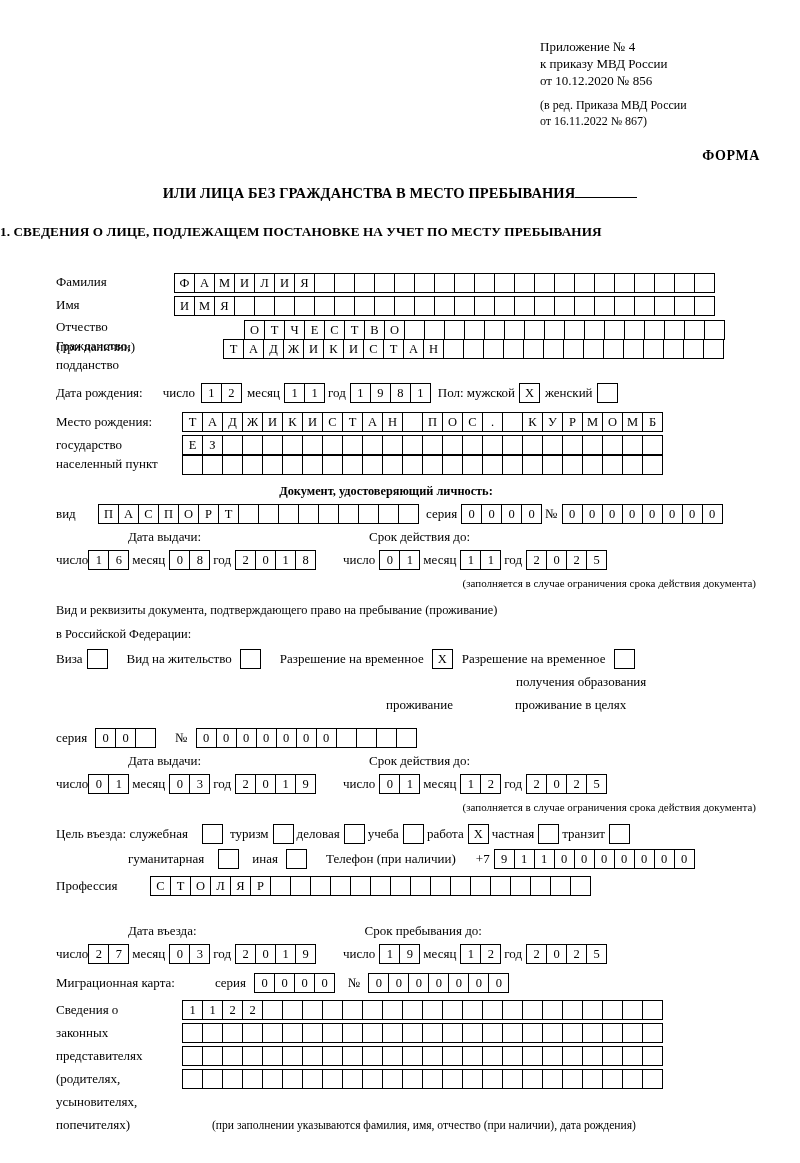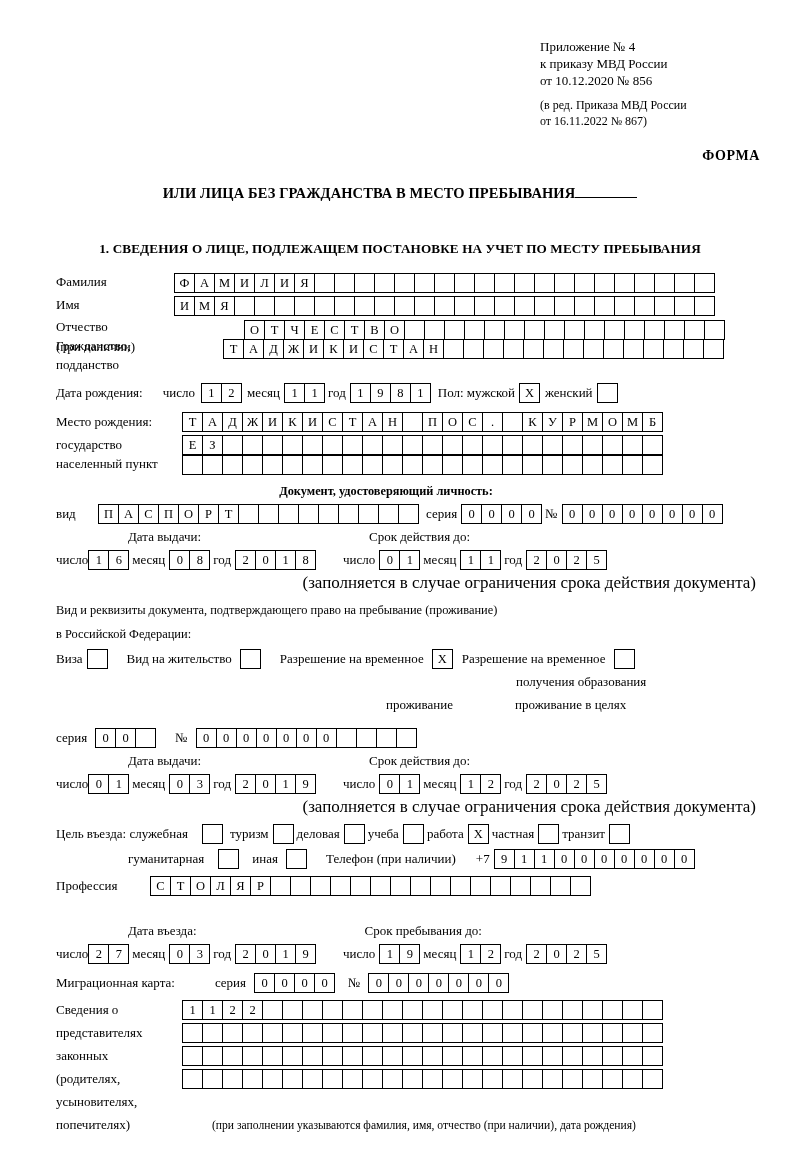--- a/index.html
+++ b/index.html
@@ -55,24 +55,23 @@
     line-height: 1.45;
     letter-spacing: .1px;
   }
   .title .ul {
     display: inline-block;
     width: 62px;
     border-bottom: 1px solid #000;
   }
   .section1 {
     position: absolute;
-    top: 241px;
+    top: 224px;
     left: 0;
     width: 800px;
-    text-align: center;
     font-size: 13.2px;
     font-weight: bold;
     letter-spacing: .1px;
   }
   
   .body {
     position: absolute;
     top: 272px;
     left: 56px;
     width: 700px;
@@ -107,21 +106,21 @@
   .gap { display: inline-block; }
   .sp4 { width: 4px; }
   .sp6 { width: 6px; }
   .sp8 { width: 8px; }
   .sp10 { width: 10px; }
   .sp14 { width: 14px; }
   .sp20 { width: 20px; }
   .sp28 { width: 28px; }
   .sp40 { width: 40px; }
   .note {
-    font-size: 17px;
+    font-size: 11px;
   }
   .idoc-title {
     font-size: 12.3px;
     font-weight: bold;
   }
   .subhdr {
     font-size: 12.4px;
   }
   .footnote {
     font-size: 11.6px;
@@ -864,53 +863,53 @@
           <div class="cell"></div>
           <div class="cell"></div>
           <div class="cell"></div>
           <div class="cell"></div>
           <div class="cell"></div>
           <div class="cell"></div>
           <div class="cell"></div>
         </div>
     </div>
     <div class="row">
+      <div class="labelcol2 lbl">законных</div>
+      <span class="gap sp14"></span>
+      <div class="boxes" id="lr2">
+          <div class="cell"></div>
+          <div class="cell"></div>
+          <div class="cell"></div>
+          <div class="cell"></div>
+          <div class="cell"></div>
+          <div class="cell"></div>
+          <div class="cell"></div>
+          <div class="cell"></div>
+          <div class="cell"></div>
+          <div class="cell"></div>
+          <div class="cell"></div>
+          <div class="cell"></div>
+          <div class="cell"></div>
+          <div class="cell"></div>
+          <div class="cell"></div>
+          <div class="cell"></div>
+          <div class="cell"></div>
+          <div class="cell"></div>
+          <div class="cell"></div>
+          <div class="cell"></div>
+          <div class="cell"></div>
+          <div class="cell"></div>
+          <div class="cell"></div>
+          <div class="cell"></div>
+        </div>
+    </div>
+    <div class="row">
       <div class="labelcol2 lbl">представителях</div>
       <span class="gap sp14"></span>
       <div class="boxes" id="lr3">
-          <div class="cell"></div>
-          <div class="cell"></div>
-          <div class="cell"></div>
-          <div class="cell"></div>
-          <div class="cell"></div>
-          <div class="cell"></div>
-          <div class="cell"></div>
-          <div class="cell"></div>
-          <div class="cell"></div>
-          <div class="cell"></div>
-          <div class="cell"></div>
-          <div class="cell"></div>
-          <div class="cell"></div>
-          <div class="cell"></div>
-          <div class="cell"></div>
-          <div class="cell"></div>
-          <div class="cell"></div>
-          <div class="cell"></div>
-          <div class="cell"></div>
-          <div class="cell"></div>
-          <div class="cell"></div>
-          <div class="cell"></div>
-          <div class="cell"></div>
-          <div class="cell"></div>
-        </div>
-    </div>
-    <div class="row">
-      <div class="labelcol2 lbl">законных</div>
-      <span class="gap sp14"></span>
-      <div class="boxes" id="lr2">
           <div class="cell"></div>
           <div class="cell"></div>
           <div class="cell"></div>
           <div class="cell"></div>
           <div class="cell"></div>
           <div class="cell"></div>
           <div class="cell"></div>
           <div class="cell"></div>
           <div class="cell"></div>
           <div class="cell"></div>

